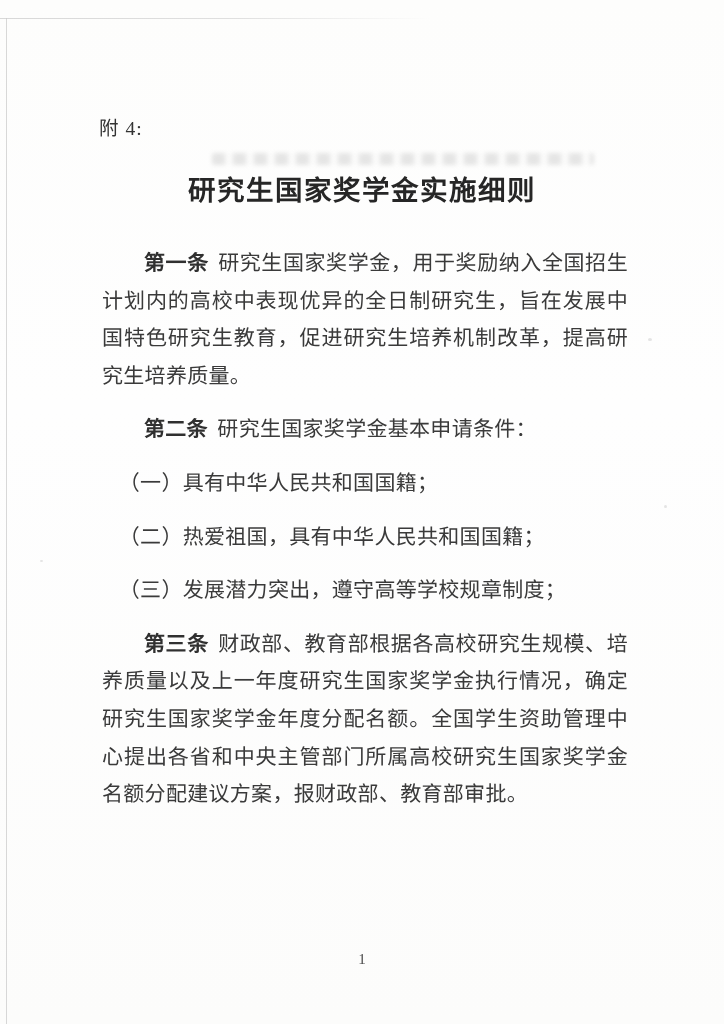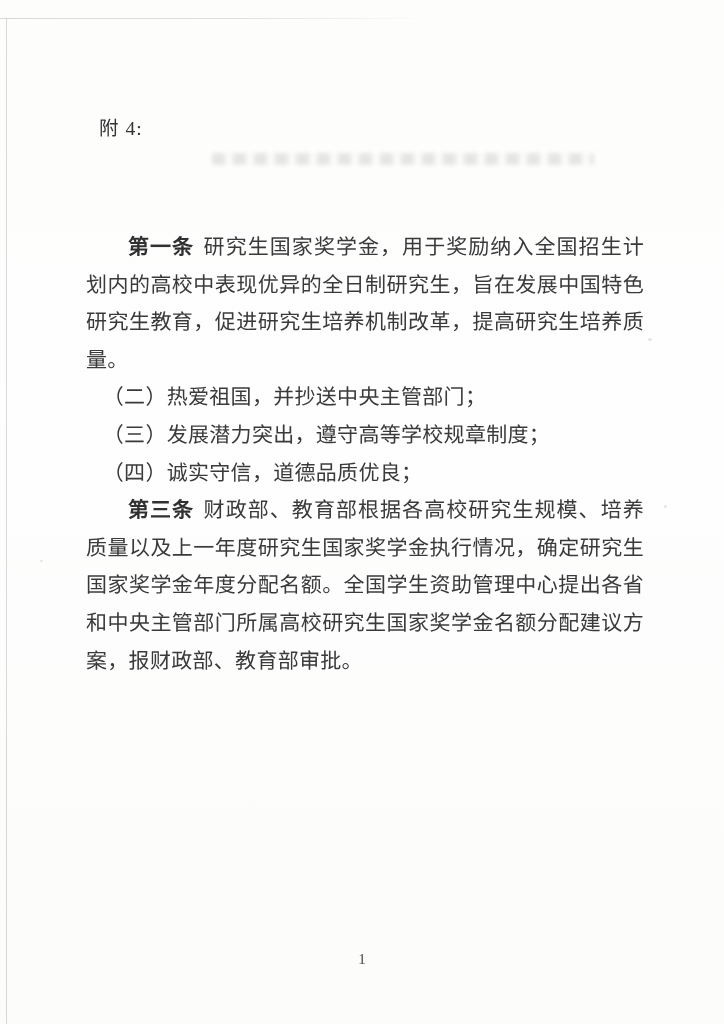--- a/index.html
+++ b/index.html
@@ -86,21 +86,21 @@
     top: 229px;
     left: 86px;
     width: 558px;
     font-size: 21px;
     line-height: 37.6px;
     letter-spacing: 0.3px;
     text-align: justify;
     color: #3a3a3a;
   }
   .doc-body p {
-    margin: 0;
+    margin: 16px;
     padding: 0;
   }
   p.article { text-indent: 2em; }
   p.clause  { text-indent: 0.8em; }
   .lead {
     font-weight: bold;
     margin-right: 0.45em;
     color: #303030;
   }
   .page-number {
@@ -120,32 +120,34 @@
 
   <div class="edge-line-top"></div>
   <div class="edge-line-left"></div>
   <div class="ghost-line"></div>
   <div class="speck s1"></div>
   <div class="speck s2"></div>
   <div class="speck s3"></div>
 
   <div class="attach-label">附 4:</div>
 
+  <h1 class="doc-title">研究生国家奖学金实施细则</h1>
 
   <div class="doc-body">
 
     <p class="article"><span class="lead">第一条</span><span>研究生国家奖学金，用于奖励纳入全国招生计划内的高校中表现优异的全日制研究生，旨在发展中国特色研究生教育，促进研究生培养机制改革，提高研究生培养质量。</span></p>
 
+    <p class="article"><span class="lead">第二条</span><span>研究生国家奖学金基本申请条件：</span></p>
 
+    <p class="clause"><span>（一）具有中华人民共和国国籍；</span></p>
 
-    <p class="clause"><span>（二）热爱祖国，并抄送中央主管部门；</span></p>
+    <p class="clause"><span>（二）热爱祖国，具有中华人民共和国国籍；</span></p>
 
     <p class="clause"><span>（三）发展潜力突出，遵守高等学校规章制度；</span></p>
 
-    <p class="clause"><span>（四）诚实守信，道德品质优良；</span></p>
 
 
     <p class="article"><span class="lead">第三条</span><span>财政部、教育部根据各高校研究生规模、培养质量以及上一年度研究生国家奖学金执行情况，确定研究生国家奖学金年度分配名额。全国学生资助管理中心提出各省和中央主管部门所属高校研究生国家奖学金名额分配建议方案，报财政部、教育部审批。</span></p>
 
 
   </div>
 
   <div class="page-number">1</div>
 
 </div>

